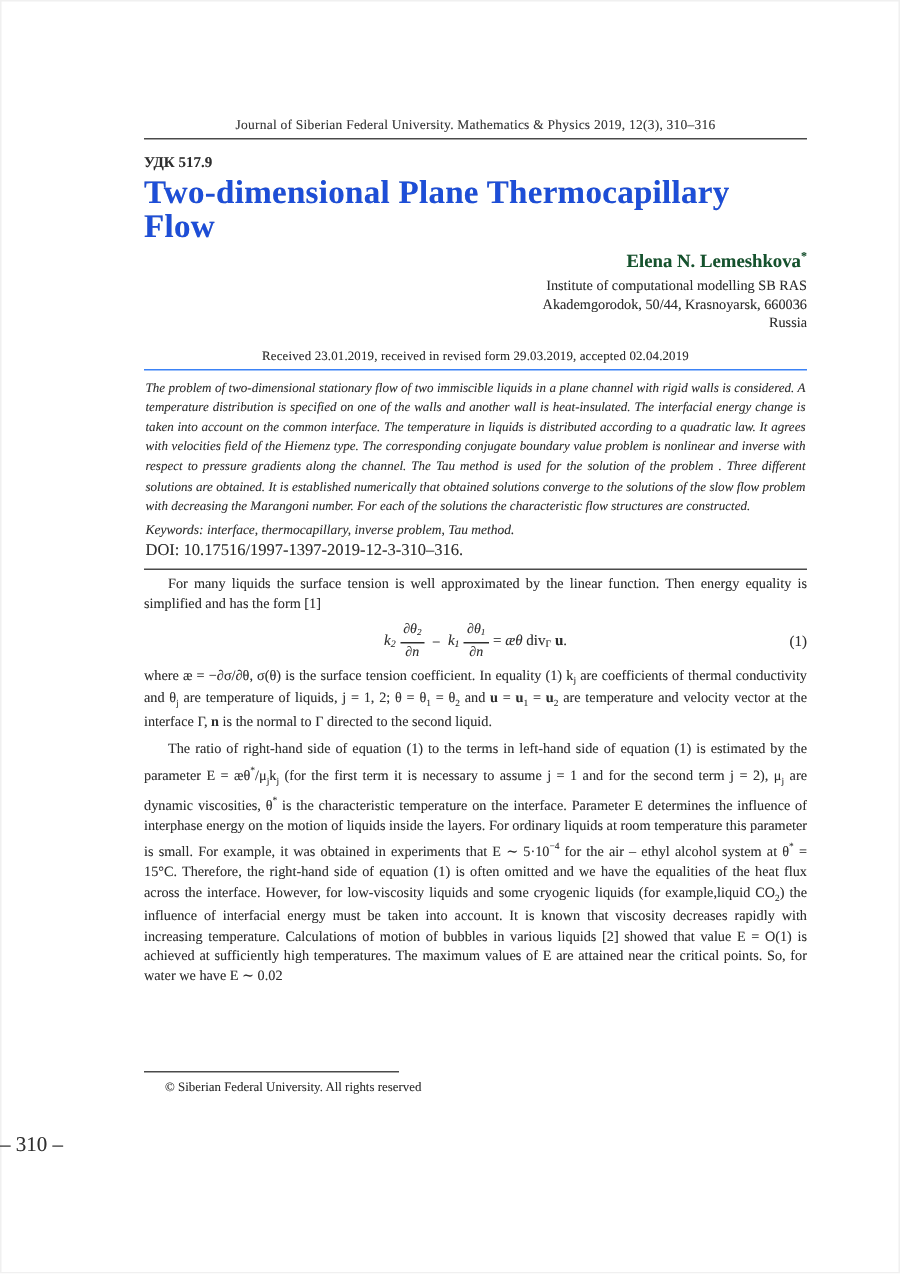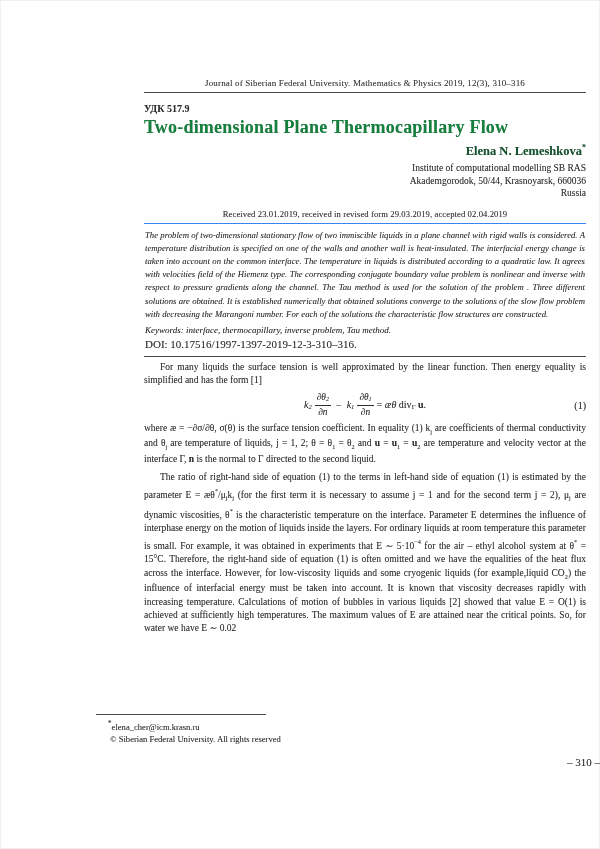--- a/index.html
+++ b/index.html
@@ -2,25 +2,25 @@
 <html><head>
 <meta charset="utf-8">
 <style>
   html,body{margin:0;padding:0;background:#ffffff;}
   .page{
     position:relative;width:600px;height:849px;background:#fff;
     font-family:"Liberation Serif","DejaVu Serif",serif;color:#2e2e2e;
     box-shadow:inset 0 0 0 1px #f0f0f0;overflow:hidden;
     text-shadow:0 0 0.35px rgba(46,46,46,0.35);
   }
-  .main{position:absolute;left:96px;top:0;width:442px;height:712px;overflow:hidden;margin-left:48px;}
+  .main{position:absolute;left:96px;top:0;width:442px;height:712px;overflow:hidden;}
   .jheader{margin-top:78px;text-align:center;font-size:9px;letter-spacing:0.15px;color:#383838;}
   .hrule{margin-top:4px;border-top:1px solid #4a4a4a;height:0;}
   .udk{margin-top:10px;font-size:10px;font-weight:bold;}
-  .title{margin:2px 0 0;font-size:18px;line-height:23px;font-weight:bold;letter-spacing:0.2px;color:#15803d;}
+  .title{margin:2px 0 0;font-size:22px;line-height:23px;font-weight:bold;letter-spacing:0.2px;color:#1d4ed8;}
   .tline{display:block;}
   .authorblk{margin-top:4px;text-align:right;}
   .author{font-size:12.5px;font-weight:bold;color:#14532d;margin-bottom:3px;}
   .amark{font-size:8px;}
   .affil{font-size:9.5px;line-height:12.5px;}
   .received{margin-top:9px;text-align:center;font-size:8.6px;letter-spacing:0.1px;}
   .absblk{margin-top:4px;border-top:1px solid #3b82f6;border-bottom:1px solid #4a4a4a;padding:5px 1px 6px;}
   .abstract{margin:0;font-style:italic;font-size:8.7px;line-height:13.2px;text-align:justify;}
   .kw{margin:3px 0 0;font-style:italic;font-size:9px;line-height:12px;}
   .doi{margin:2px 0 0;font-size:11px;line-height:12px;}
@@ -35,21 +35,21 @@
   .eqnum{position:absolute;right:0;top:50%;transform:translateY(-50%);font-style:normal;font-size:10px;}
   .seg-sub{font-size:66%;vertical-align:-20%;}
   .seg-sup{font-size:66%;vertical-align:36%;}
   .seg-b{font-weight:bold;font-style:normal;}
   .seg-rm{font-style:normal;}
   .seg-subrm{font-size:66%;vertical-align:-20%;font-style:normal;}
   .footnote{position:absolute;left:96px;top:714px;width:442px;font-size:8.6px;line-height:12.5px;}
   .fnrule{width:170px;border-top:1px solid #4a4a4a;margin-bottom:3px;height:0;}
   .fnemail{margin-left:12px;}
   .fncopy{margin-left:14px;}
-  .pagenum{position:absolute;top:756px;left:0;width:100%;text-align:right;font-size:11px;}
+  .pagenum{position:absolute;top:756px;left:0;width:100%;text-align:left;font-size:14px;}
 </style>
 </head>
 <body>
 
 <div class="page">
   <div class="main">
 
     <div class="jheader">Journal of Siberian Federal University. Mathematics &amp; Physics 2019, 12(3), 310–316</div>
     <div class="hrule"></div>
 
@@ -94,18 +94,17 @@
       <span class="eqnum">(1)</span>
     </div>
 
     <p class="bodyp noindent"><span>where æ = −∂σ/∂θ, σ(θ) is the surface tension coefficient. In equality (1) k</span><span class="seg-sub">j</span><span> are coefficients of thermal conductivity and θ</span><span class="seg-sub">j</span><span> are temperature of liquids, j = 1, 2; θ = θ</span><span class="seg-sub">1</span><span> = θ</span><span class="seg-sub">2</span><span> and </span><span class="seg-b">u</span><span> = </span><span class="seg-b">u</span><span class="seg-sub">1</span><span> = </span><span class="seg-b">u</span><span class="seg-sub">2</span><span> are temperature and velocity vector at the interface Γ, </span><span class="seg-b">n</span><span> is the normal to Γ directed to the second liquid.</span></p>
     <p class="bodyp"><span>The ratio of right-hand side of equation (1) to the terms in left-hand side of equation (1) is estimated by the parameter E = æθ</span><span class="seg-sup">*</span><span>/μ</span><span class="seg-sub">j</span><span>k</span><span class="seg-sub">j</span><span> (for the first term it is necessary to assume j = 1 and for the second term j = 2), μ</span><span class="seg-sub">j</span><span> are dynamic viscosities, θ</span><span class="seg-sup">*</span><span> is the characteristic temperature on the interface. Parameter E determines the influence of interphase energy on the motion of liquids inside the layers. For ordinary liquids at room temperature this parameter is small. For example, it was obtained in experiments that E ∼ 5·10</span><span class="seg-sup">−4</span><span> for the air – ethyl alcohol system at θ</span><span class="seg-sup">*</span><span> = 15°C. Therefore, the right-hand side of equation (1) is often omitted and we have the equalities of the heat flux across the interface. However, for low-viscosity liquids and some cryogenic liquids (for example,liquid CO</span><span class="seg-sub">2</span><span>) the influence of interfacial energy must be taken into account. It is known that viscosity decreases rapidly with increasing temperature. Calculations of motion of bubbles in various liquids [2] showed that value E = O(1) is achieved at sufficiently high temperatures. The maximum values of E are attained near the critical points. So, for water we have E ∼ 0.02</span></p>
 
   </div>
 
   <div class="footnote">
     <div class="fnrule"></div>
-    <div class="fnemail"><sup>*</sup><span>elena_cher@icm.krasn.ru</span></div>
     <div class="fncopy">© Siberian Federal University. All rights reserved</div>
   </div>
 
   <div class="pagenum">– 310 –</div>
 </div>
 
 </body></html>

